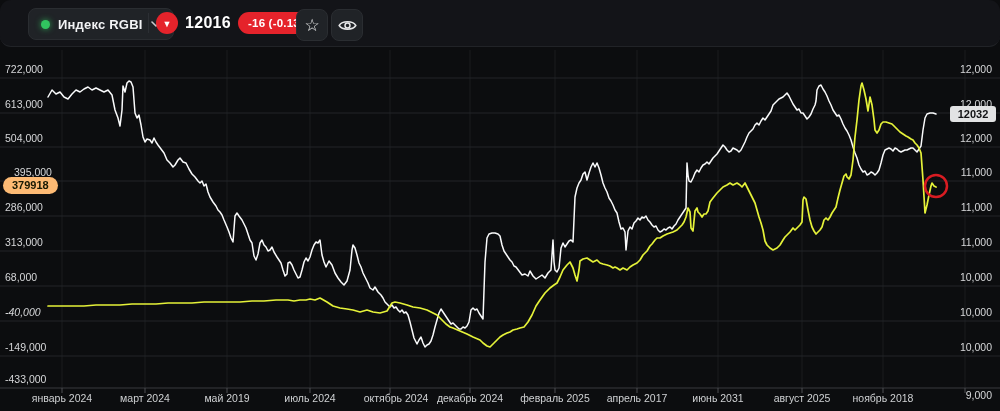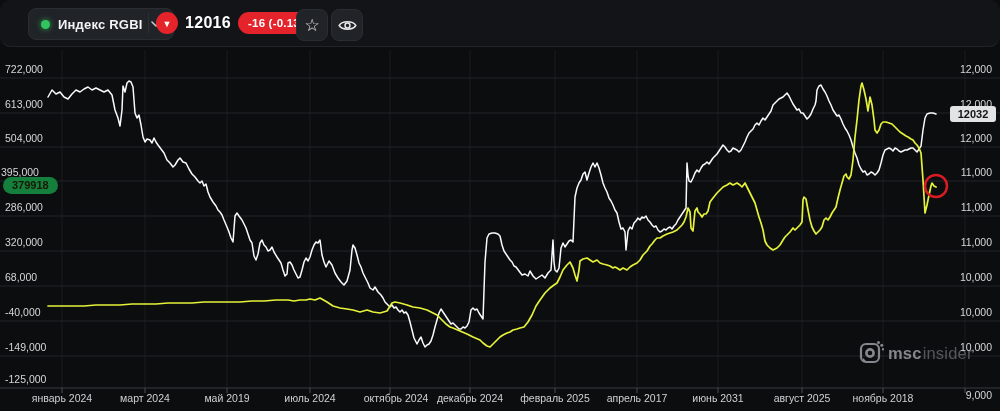--- a/index.html
+++ b/index.html
@@ -22,21 +22,21 @@
           display:flex;align-items:center;padding:0 10px;letter-spacing:.2px;}
   .icon-btn{position:absolute;top:9px;width:30px;height:30px;border-radius:8px;background:#202327;
           border:1px solid #2a2d31;display:flex;align-items:center;justify-content:center;cursor:pointer;}
   .star-btn{left:296px;color:#eceded;font-size:17px;line-height:17px;}
   .eye-btn{left:331px;}
   
   #plot{position:absolute;left:0;top:0;z-index:1;}
   .axis-label{position:absolute;height:13px;line-height:13px;font-size:10.5px;color:#d6d7d9;z-index:3;white-space:nowrap;}
   .x-label{position:absolute;top:392px;height:13px;line-height:13px;font-size:10.5px;color:#cfd1d3;
           transform:translateX(-50%);z-index:3;white-space:nowrap;}
-  .tag-left{position:absolute;left:3px;top:177px;height:17px;line-height:17px;border-radius:9px;background:#15803d;
+  .tag-left{position:absolute;left:3px;top:177px;height:17px;line-height:17px;border-radius:9px;background:#fdba74;
           color:#171903;font-size:11px;font-weight:700;padding:0 9px;z-index:4;}
   .tag-right{position:absolute;right:4px;top:106px;height:16px;line-height:16px;border-radius:3px;background:#e2e3e4;
           color:#121315;font-size:11px;font-weight:700;padding:0 6px;min-width:34px;text-align:center;z-index:4;}
   
   .watermark{position:absolute;left:858px;top:340px;display:flex;align-items:center;gap:4px;z-index:2;}
   .wm-bold{font-size:16.5px;font-weight:700;color:#84878b;letter-spacing:.2px;}
   .wm-light{font-size:16.5px;font-weight:400;color:#54575b;letter-spacing:.2px;}
 </style>
 </head>
 <body>
@@ -76,44 +76,32 @@
       <line x1="637" y1="388" x2="637" y2="393" stroke="#4c4f53" stroke-width="1"></line>
       <line x1="718" y1="388" x2="718" y2="393" stroke="#4c4f53" stroke-width="1"></line>
       <line x1="802" y1="388" x2="802" y2="393" stroke="#4c4f53" stroke-width="1"></line>
       <line x1="883" y1="388" x2="883" y2="393" stroke="#4c4f53" stroke-width="1"></line>
       <line x1="965" y1="388" x2="965" y2="393" stroke="#4c4f53" stroke-width="1"></line>
       <polyline points="48,97 52,90 56,94 60,92 64,97 68,99 72,94 76,90 80,92 84,89 88,87 92,90 96,88 100,90 104,92 108,90 112,95 115,110 118,118 120,126 122,110 123,86 125,92 127,83 129,81 131,82 133,87 135,113 137,118 139,115 141,125 143,137 145,142 147,139 150,140 152,143 154,138 156,142 158,145 161,149 164,153 167,160 170,163 173,167 175,165 178,160 180,158 183,162 186,163 189,169 192,174 195,177 198,181 200,183 202,181 204,186 206,184 208,192 210,197 213,202 216,206 218,210 220,212 222,215 224,220 227,227 229,232 231,238 233,242 235,216 237,213 239,216 242,220 244,224 246,228 248,234 250,240 252,243 254,256 256,260 258,254 260,243 262,240 264,245 266,247 268,251 270,250 272,247 274,252 277,257 279,260 281,263 283,270 285,276 287,274 288,263 290,262 292,265 294,270 296,274 298,278 300,277 302,270 304,262 306,258 308,261 310,257 312,250 314,245 316,242 318,243 320,240 322,255 324,262 326,267 329,261 332,265 335,273 338,278 341,282 344,285 347,281 350,270 352,250 353,245 355,248 357,255 359,263 361,267 363,273 366,279 368,283 370,288 373,290 375,287 378,292 381,295 383,298 385,302 388,305 390,307 392,305 394,308 396,307 398,310 400,312 402,310 404,313 406,312 408,315 410,322 412,330 414,338 416,342 417,344 419,340 421,337 423,343 425,347 427,345 429,344 431,341 433,335 435,327 437,320 439,313 441,309 443,312 445,315 447,318 449,321 451,324 453,323 455,325 457,327 459,329 461,329 463,327 465,328 467,326 469,322 471,310 473,308 475,310 477,309 479,313 481,316 483,319 485,262 487,238 489,234 492,233 495,233 498,234 500,236 502,245 504,251 506,254 508,257 510,260 512,262 514,266 516,267 519,271 522,275 525,274 528,276 530,271 533,276 536,279 539,277 542,275 545,278 548,273 551,270 553,240 554,262 555,270 557,272 559,268 561,248 563,243 565,247 567,244 569,241 571,240 573,242 575,197 577,188 579,183 581,180 583,174 585,172 587,180 589,173 591,167 593,163 595,167 597,163 599,168 601,175 603,183 605,188 607,192 609,198 611,201 613,205 615,210 617,213 619,222 621,229 623,228 625,232 626,250 628,231 630,227 632,229 634,223 636,221 638,218 640,220 642,217 644,218 646,216 648,220 650,222 652,225 654,227 656,226 658,230 660,232 662,231 664,229 666,230 668,228 670,227 672,229 674,226 676,224 678,220 680,217 682,214 684,211 686,208 687,163 688,175 689,181 691,182 693,178 695,173 697,170 699,172 701,168 703,165 705,164 707,162 709,164 711,161 713,158 715,156 717,154 719,151 721,148 723,145 725,147 727,150 729,152 731,151 733,148 735,149 737,150 739,152 741,150 743,146 745,142 747,137 749,133 751,131 753,129 755,125 757,123 759,125 761,121 763,118 765,120 767,117 769,114 771,111 773,105 775,103 777,101 779,99 781,98 783,97 785,95 787,93 789,96 791,100 793,104 795,107 797,110 799,109 801,113 803,113 805,116 807,119 809,117 811,114 813,109 815,105 816,101 817,90 819,86 821,85 823,89 825,92 827,96 829,101 831,105 833,110 835,113 837,116 839,115 841,119 843,124 845,128 847,131 849,135 851,140 853,147 855,153 857,158 859,165 861,169 863,172 865,171 867,175 869,174 871,172 873,173 875,175 877,173 879,170 881,163 883,155 885,150 887,149 889,148 891,149 893,151 895,148 897,149 899,151 901,152 903,151 905,150 907,150 909,149 911,148 913,148 915,150 917,152 919,149 921,146 923,130 925,118 927,114 930,113 933,113 936,114" fill="none" stroke="#fafbfc" stroke-width="1.5" stroke-linejoin="round" stroke-linecap="round"></polyline>
       <polyline points="48,306 60,306 72,306 84,306 96,305 108,305 120,305 132,304 144,304 156,304 168,303 180,303 192,303 204,302 216,302 228,302 240,302 252,301 264,301 276,300 288,300 294,301 300,300 306,300 310,299 315,300 320,298 327,302 333,306 340,308 347,309 353,310 360,312 367,310 373,312 380,313 387,311 392,303 395,302 400,303 407,305 413,307 420,308 427,310 433,313 437,315 440,318 443,321 446,324 450,327 453,328 460,331 467,334 473,337 480,340 483,343 487,346 490,347 494,343 497,340 500,337 503,335 507,333 510,332 513,330 517,329 520,328 524,327 528,322 532,315 536,306 540,300 545,293 550,288 554,285 557,283 560,277 563,270 567,265 570,262 573,268 575,275 577,281 579,270 580,261 583,259 587,258 590,260 593,262 597,260 600,263 603,264 607,265 610,266 613,268 615,267 617,268 620,270 623,268 627,270 630,267 633,265 637,263 640,260 643,255 645,253 647,251 650,246 652,244 655,240 657,238 660,238 663,236 665,235 667,234 670,233 673,232 677,230 680,227 682,225 684,222 686,217 688,208 690,212 691,228 693,231 695,211 697,208 698,212 700,214 702,217 704,214 706,214 708,211 710,202 713,198 717,193 720,190 723,187 727,185 730,183 733,185 737,183 740,185 742,187 745,183 747,187 750,193 752,197 755,203 757,210 759,217 761,223 763,230 765,241 767,245 770,248 773,250 777,248 780,245 783,240 785,237 787,235 790,232 793,228 795,230 797,228 800,225 802,222 803,200 804,197 806,199 808,210 810,220 812,227 814,231 816,234 818,232 820,230 822,227 824,220 826,218 828,220 830,217 832,213 834,210 836,207 838,198 840,190 842,183 844,176 846,174 847,177 849,179 851,175 853,160 855,137 857,120 859,100 861,86 862,83 864,90 866,99 868,111 869,104 870,97 872,105 874,120 875,130 877,133 879,130 881,124 883,122 886,122 889,123 892,124 895,127 898,130 900,132 903,134 906,136 908,137 911,139 913,140 915,143 917,145 919,148 921,153 923,180 925,213 927,205 929,195 931,186 932,183 934,186 936,187" fill="none" stroke="#e5f239" stroke-width="1.7" stroke-linejoin="round" stroke-linecap="round"></polyline>
       <circle cx="936" cy="186" r="11" fill="none" stroke="#d91c22" stroke-width="2.5"></circle>
     </svg>
 
-  <div class="watermark">
-    <svg width="26" height="26" viewBox="0 0 26 26">
-      <path d="M5 22 L5 18 L9 22 Z" fill="#84878b"></path>
-      <rect x="3" y="4" width="18" height="18" rx="5" fill="none" stroke="#84878b" stroke-width="2.2"></rect>
-      <circle cx="12" cy="13" r="3.6" fill="none" stroke="#84878b" stroke-width="2.6"></circle>
-      <circle cx="20.5" cy="2.6" r="1.5" fill="#84878b"></circle>
-      <circle cx="23.8" cy="5.2" r="1.5" fill="#84878b"></circle>
-      <circle cx="25" cy="9.2" r="1.2" fill="#84878b"></circle>
-    </svg>
-    <span class="wm-bold">msc</span>
-      <span class="wm-light" style="margin-left:-3px;">insider</span>
-  </div>
 
   <div id="left-axis">
       <span class="axis-label" style="left: 5px; top: 63px;">722,000</span>
       <span class="axis-label" style="left: 5px; top: 98px;">613,000</span>
       <span class="axis-label" style="left: 5px; top: 132px;">504,000</span>
-      <span class="axis-label" style="left: 1px; top: 166px;">395,000</span>
+      <span class="axis-label" style="left: 14px; top: 166px;">395,000</span>
       <span class="axis-label" style="left: 5px; top: 201px;">286,000</span>
-      <span class="axis-label" style="left: 5px; top: 236px;">320,000</span>
+      <span class="axis-label" style="left: 5px; top: 236px;">313,000</span>
       <span class="axis-label" style="left: 5px; top: 271px;">68,000</span>
-      <span class="axis-label" style="left: 5px; top: 306px;">-40,000</span>
+      <span class="axis-label" style="left: 5px; top: 306px; font-style: italic;">-40,000</span>
       <span class="axis-label" style="left: 5px; top: 341px;">-149,000</span>
-      <span class="axis-label" style="left: 5px; top: 373px;">-125,000</span>
+      <span class="axis-label" style="left: 5px; top: 373px;">-433,000</span>
     </div>
   <div id="right-axis">
       <span class="axis-label" style="right: 8px; top: 63px;">12,000</span>
       <span class="axis-label" style="right: 8px; top: 98px;">12,000</span>
       <span class="axis-label" style="right: 8px; top: 132px;">12,000</span>
       <span class="axis-label" style="right: 8px; top: 166px;">11,000</span>
       <span class="axis-label" style="right: 8px; top: 201px;">11,000</span>
       <span class="axis-label" style="right: 8px; top: 236px;">11,000</span>
       <span class="axis-label" style="right: 8px; top: 271px;">10,000</span>
       <span class="axis-label" style="right: 8px; top: 306px;">10,000</span>

